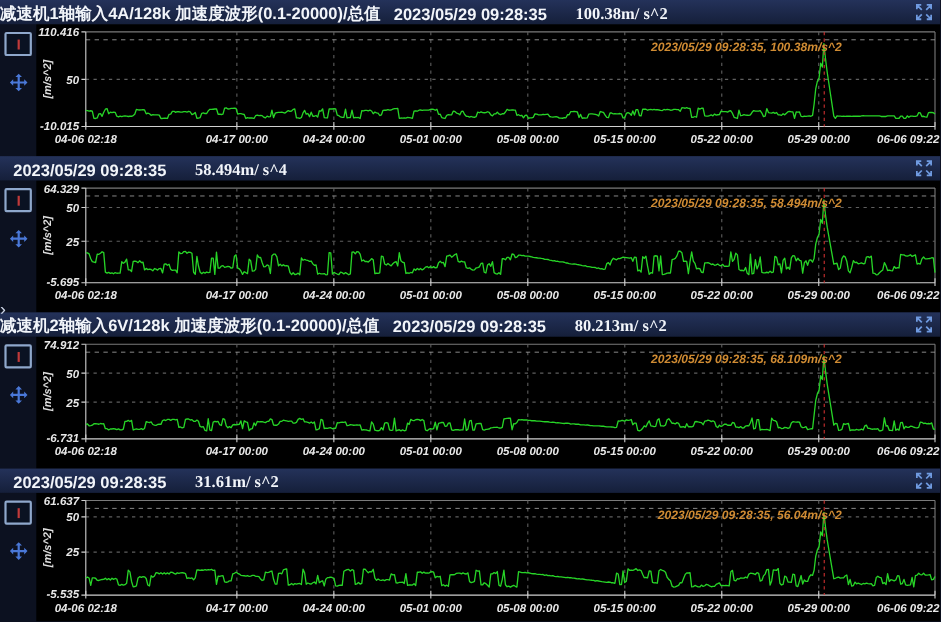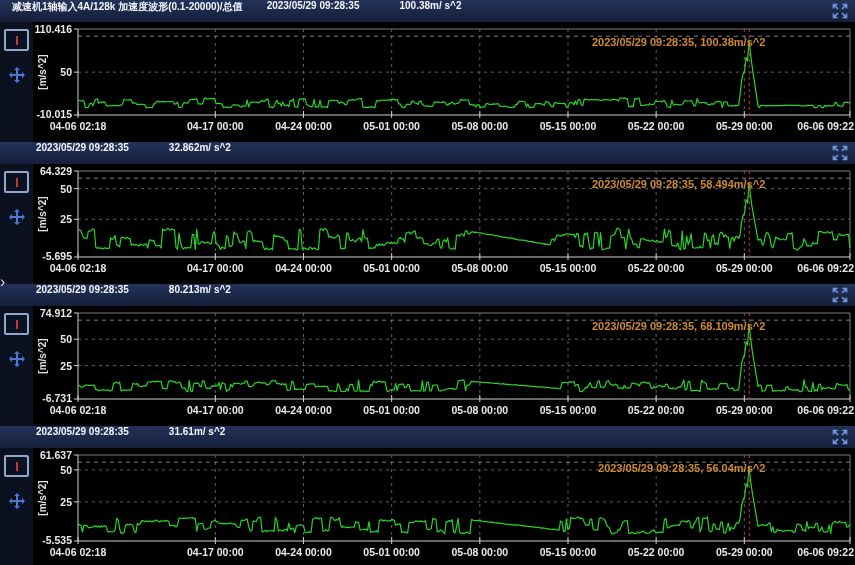--- a/index.html
+++ b/index.html
@@ -1,31 +1,31 @@
 <!DOCTYPE html>
 <html><head>
 <meta charset="utf-8">
 <style>
   html,body{margin:0;padding:0;background:#0c1120;font-family:"Liberation Sans",sans-serif;}
   .app{position:relative;width:855px;height:565px;overflow:hidden;background:#0c1120;}
   .panel{height:142px;display:flex;flex-direction:column;}
-  .panel-header{flex:0 0 22px;height:22px;display:flex;align-items:flex-start;
-    background:linear-gradient(#24325a,#151f3a);color:#f2f5fa;font-size:10px;font-weight:bold;
-    position:relative;padding-left:12px;box-sizing:border-box;white-space:nowrap;}
-  .p-time{margin-left:24px;}
-  .p-value{margin-left:40px;}
+  .panel-header{flex:0 0 22px;height:22px;display:flex;align-items:flex-end;
+    background:linear-gradient(#24325a,#151f3a);color:#f2f5fa;font-size:15px;font-weight:bold;
+    position:relative;padding-left:0;box-sizing:border-box;white-space:nowrap;}
+  .p-time{margin-left:12px;}
+  .p-value{margin-left:26px;font-family:Liberation Serif, serif;}
   .expand{position:absolute;right:7px;top:3px;width:16px;height:16px;cursor:pointer;}
   .panel-body{flex:1;display:flex;min-height:0;}
   .icon-col{width:33px;flex:0 0 33px;display:flex;flex-direction:column;align-items:center;
     padding-top:7px;gap:15px;box-sizing:border-box;}
   .thumb{width:21px;height:18px;border:2px solid #8fa8cc;background:#0a1222;border-radius:2px;
     display:flex;align-items:center;justify-content:center;cursor:pointer;}
   .thumb-mark{width:2px;height:9px;background:#c03a3a;}
   .move{width:18px;height:18px;cursor:pointer;}
-  .chart-wrap{flex:1;background:#000;min-width:0;}
+  .chart-wrap{flex:1;background:#000;min-width:0;font-style:italic;}
   .chart-wrap svg{display:block;}
   .chart-wrap text{font-family:"Liberation Sans",sans-serif;}
   .collapse-chevron{position:absolute;left:0;top:274px;color:#cdd5e6;font-size:16px;line-height:1;
     cursor:pointer;z-index:5;}
 </style>
 </head>
 <body>
 
 <div class="app">
 
@@ -95,21 +95,21 @@
             <text x="13" y="50" text-anchor="middle" fill="#e0e0e0" font-size="10" font-weight="bold" transform="rotate(-90 13 50)">[m/s^2]</text>
             <text x="732.3043478260869" y="24.16672617515424" text-anchor="end" fill="#cf8b33" font-size="11" font-weight="bold">2023/05/29 09:28:35, 100.38m/s^2</text>
           </svg>
         </div>
     </div>
   </div>
 
   <div class="panel">
     <div class="panel-header">
       <span class="p-time">2023/05/29 09:28:35</span>
-      <span class="p-value">32.862m/ s^2</span>
+      <span class="p-value">58.494m/ s^4</span>
       <span class="expand">
         <svg viewBox="0 0 16 16" width="16" height="16">
             <path d="M1.5 5.5 L1.5 1.5 L5.5 1.5 M1.5 1.5 L6 6 M10.5 1.5 L14.5 1.5 L14.5 5.5 M14.5 1.5 L10 6 M14.5 10.5 L14.5 14.5 L10.5 14.5 M14.5 14.5 L10 10 M5.5 14.5 L1.5 14.5 L1.5 10.5 M1.5 14.5 L6 10" stroke="#6f9ae0" stroke-width="1.6" fill="none"></path>
           </svg>
       </span>
     </div>
     <div class="panel-body">
       <div class="icon-col">
         <div class="thumb">
             <span class="thumb-mark"></span>
@@ -166,20 +166,21 @@
             <text x="821" y="108" text-anchor="end" fill="#e8e8e8" font-size="10.5" font-weight="bold">06-06 09:22</text>
             <text x="13" y="50" text-anchor="middle" fill="#e0e0e0" font-size="10" font-weight="bold" transform="rotate(-90 13 50)">[m/s^2]</text>
             <text x="732.3043478260869" y="24.166257283217174" text-anchor="end" fill="#cf8b33" font-size="11" font-weight="bold">2023/05/29 09:28:35, 58.494m/s^2</text>
           </svg>
         </div>
     </div>
   </div>
 
   <div class="panel">
     <div class="panel-header">
+      <span class="p-title">减速机2轴输入6V/128k 加速度波形(0.1-20000)/总值</span>
       <span class="p-time">2023/05/29 09:28:35</span>
       <span class="p-value">80.213m/ s^2</span>
       <span class="expand">
         <svg viewBox="0 0 16 16" width="16" height="16">
             <path d="M1.5 5.5 L1.5 1.5 L5.5 1.5 M1.5 1.5 L6 6 M10.5 1.5 L14.5 1.5 L14.5 5.5 M14.5 1.5 L10 6 M14.5 10.5 L14.5 14.5 L10.5 14.5 M14.5 14.5 L10 10 M5.5 14.5 L1.5 14.5 L1.5 10.5 M1.5 14.5 L6 10" stroke="#6f9ae0" stroke-width="1.6" fill="none"></path>
           </svg>
       </span>
     </div>
     <div class="panel-body">
       <div class="icon-col">

